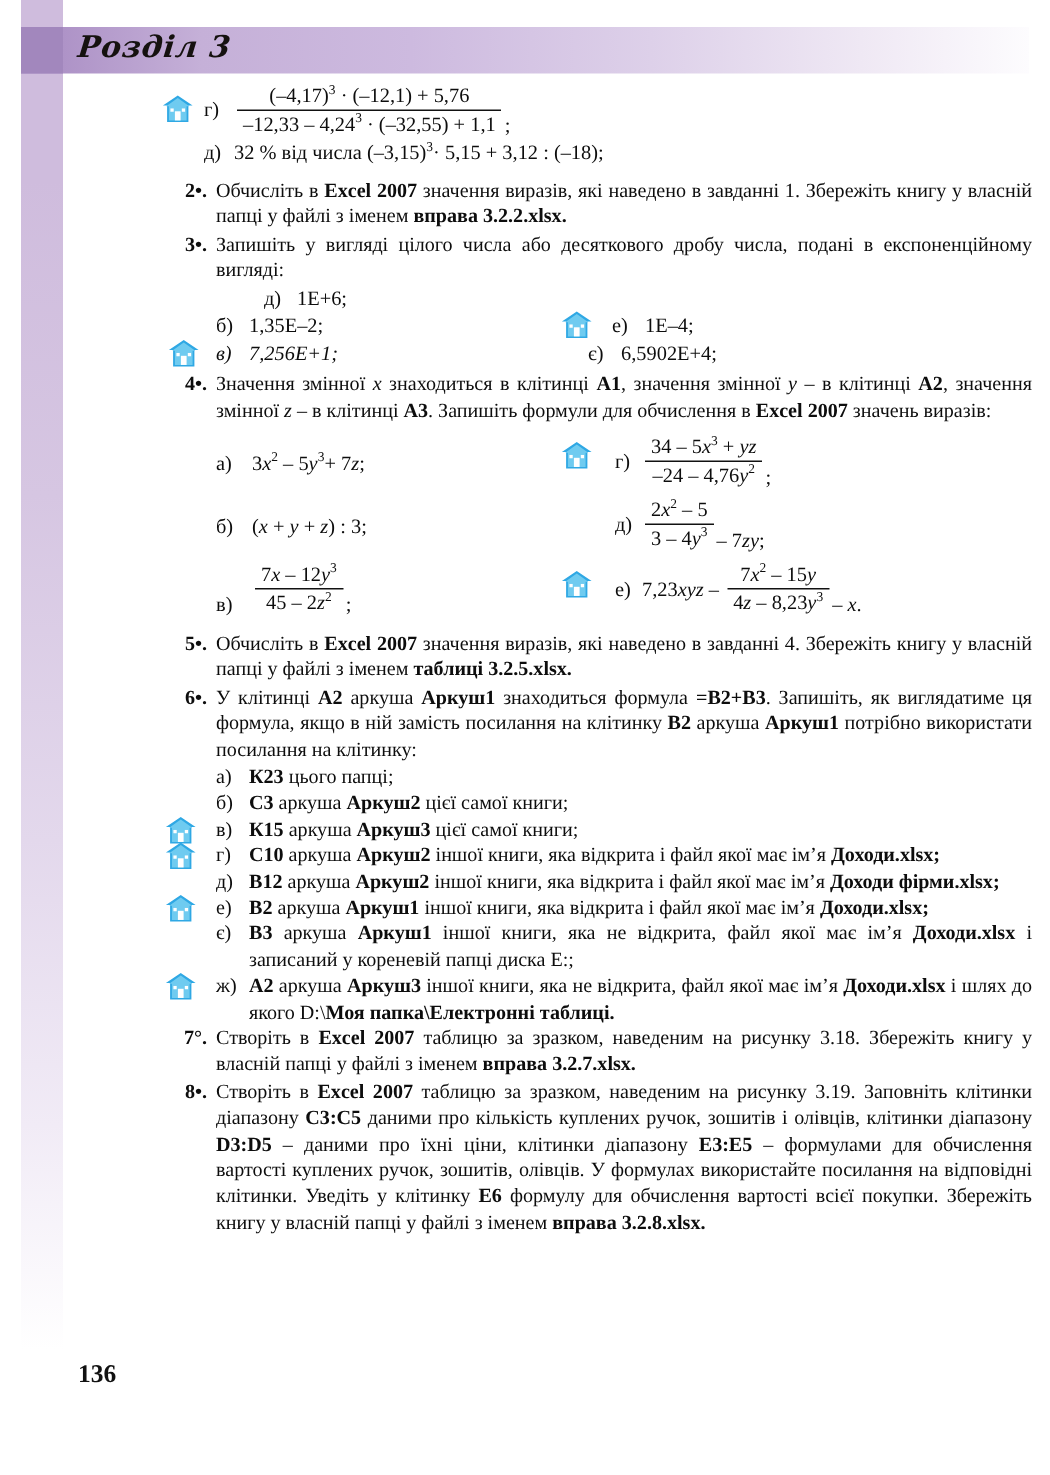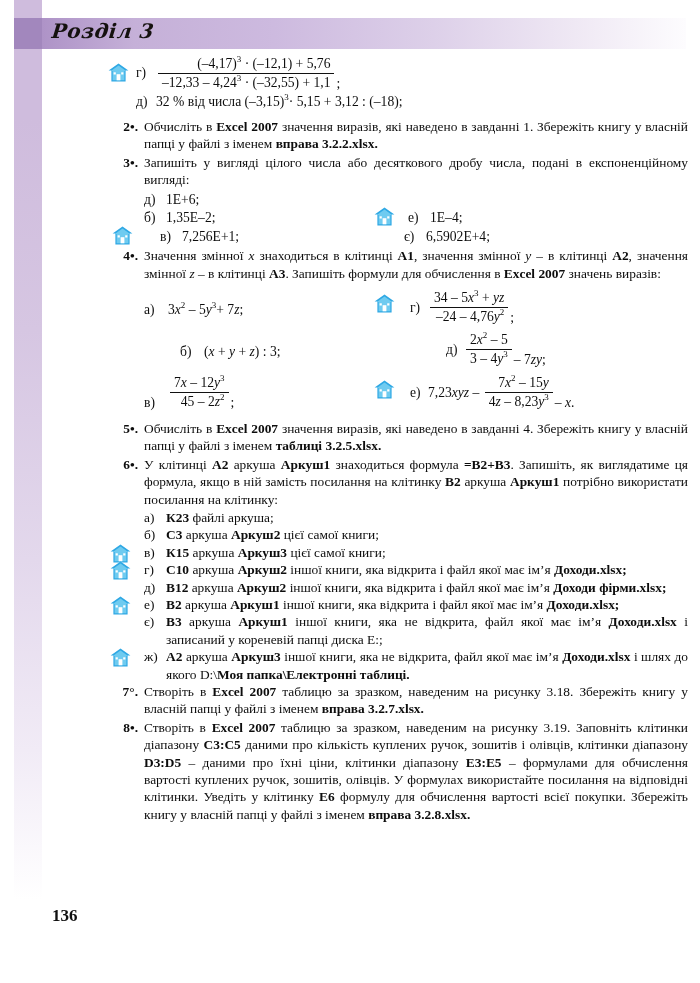--- a/index.html
+++ b/index.html
@@ -160,21 +160,21 @@
   }
   .math i, .it { font-style: italic; }
   sup {
     font-size: 0.66em;
     vertical-align: super;
     line-height: 0;
   }
   .frac {
     display: inline-block;
     vertical-align: middle;
-    text-align: right;
+    text-align: center;
     margin: 0 2px;
     position: relative;
     top: -1px;
   }
   .frac .num {
     display: block;
     padding: 0 4px 1px 4px;
     border-bottom: 1.2px solid #111;
     white-space: nowrap;
   }
@@ -237,21 +237,21 @@
       <div class="ex-num">2•.</div>
       <div class="ex-body" id="ex2"><span>Обчисліть в </span><span style="font-weight: bold;">Excel 2007</span><span> значення виразів, які наведено в завданні 1. Збережіть книгу у власній папці у файлі з іменем </span><span style="font-weight: bold;">вправа 3.2.2.xlsx.</span></div>
     </div>
 
     <div class="ex">
       <div class="ex-num">3•.</div>
       <div class="ex-body" id="ex3"><span>Запишіть у вигляді цілого числа або десяткового дробу числа, подані в експоненційному вигляді:</span></div>
     </div>
     <div class="cols" id="ex3list">
         <div class="col-row" style="height: 18.5px;">
-          <div class="col-b" style="position: relative;"><span class="math" style=""><span style="display:inline-block;width:22px;">д)</span>1Е+6;</span></div>
+          <div class="col-b" style="position: relative;"><span class="math" style="margin-left: 32px;"><span style="display:inline-block;width:22px;">д)</span>1Е+6;</span></div>
         </div>
         <div class="col-row" style="height: 18.5px;">
           <div class="col-a" style="position: relative;"><span class="math" style="margin-left: 0px;"><span style="display:inline-block;width:22px;">б)</span>1,35Е–2;</span></div>
           <div class="col-b" style="position: relative;"><span class="house" style="left: -2px; top: -1px;">
               <svg viewBox="0 0 21 19">
                 <path d="M10.5 0.6 L20.4 7.4 L17.6 7.4 L17.6 18.4 L3.4 18.4 L3.4 7.4 L0.6 7.4 Z" fill="#2fa8e4"></path>
                 <path d="M10.5 2.4 L18.2 7.9 L16.4 7.9 L16.4 17.3 L4.6 17.3 L4.6 7.9 L2.8 7.9 Z" fill="#6fcbf0"></path>
                 <rect x="8.6" y="11.2" width="3.8" height="6.1" fill="#ffffff"></rect>
                 <rect x="5.6" y="9.3" width="2.2" height="2.2" fill="#ffffff"></rect>
                 <rect x="13.2" y="9.3" width="2.2" height="2.2" fill="#ffffff"></rect>
@@ -260,22 +260,22 @@
         </div>
         <div class="col-row" style="height: 18.5px;">
           <div class="col-a" style="position: relative;"><span class="house" style="left: -32px; top: -1px;">
               <svg viewBox="0 0 21 19">
                 <path d="M10.5 0.6 L20.4 7.4 L17.6 7.4 L17.6 18.4 L3.4 18.4 L3.4 7.4 L0.6 7.4 Z" fill="#2fa8e4"></path>
                 <path d="M10.5 2.4 L18.2 7.9 L16.4 7.9 L16.4 17.3 L4.6 17.3 L4.6 7.9 L2.8 7.9 Z" fill="#6fcbf0"></path>
                 <rect x="8.6" y="11.2" width="3.8" height="6.1" fill="#ffffff"></rect>
                 <rect x="5.6" y="9.3" width="2.2" height="2.2" fill="#ffffff"></rect>
                 <rect x="13.2" y="9.3" width="2.2" height="2.2" fill="#ffffff"></rect>
               </svg>
-            </span><span class="math" style="margin-left: 16px;"><span style="display:inline-block;width:22px;">в)</span>7,256Е+1;</span></div>
-          <div class="col-b" style="position: relative;"><span class="math" style="margin-left: 28px;"><span style="display:inline-block;width:22px;">є)</span>6,5902Е+4;</span></div>
+            </span><span class="math" style="margin-left: 0px; font-style: italic;"><span style="display:inline-block;width:22px;">в)</span>7,256Е+1;</span></div>
+          <div class="col-b" style="position: relative;"><span class="math" style="margin-left: 16px;"><span style="display:inline-block;width:22px;">є)</span>6,5902Е+4;</span></div>
         </div>
       </div>
 
     <div class="ex" style="margin-top:2px;">
       <div class="ex-num">4•.</div>
       <div class="ex-body" id="ex4"><span>Значення  змінної </span><span style="font-style: italic;">x</span><span> знаходиться в клітинці </span><span style="font-weight: bold;">А1</span><span>, значення змінної </span><span style="font-style: italic;">y</span><span> – в клітинці </span><span style="font-weight: bold;">А2</span><span>, значення змінної </span><span style="font-style: italic;">z</span><span> – в клітинці </span><span style="font-weight: bold;">А3</span><span>. Запишіть формули для обчислення в </span><span style="font-weight: bold;">Excel 2007</span><span> значень виразів:</span></div>
     </div>
 
     <div class="cols" style="margin-top:6px;">
 
@@ -294,21 +294,21 @@
                 <rect x="5.6" y="9.3" width="2.2" height="2.2" fill="#ffffff"></rect>
                 <rect x="13.2" y="9.3" width="2.2" height="2.2" fill="#ffffff"></rect>
               </svg>
           </span>
           <span class="math" style="margin-left:34px;">
             <span style="display:inline-block;width:18px;">г)</span><span class="frac"><span class="num">34&nbsp;–&nbsp;5<i>x</i><sup>3</sup>&nbsp;+&nbsp;<i>yz</i></span><span class="den">–24&nbsp;–&nbsp;4,76<i>y</i><sup>2</sup></span></span><span style="vertical-align:bottom;">;</span>
           </span>
         </div>
       </div>
 
-      <div class="col-row" style="height:42px;align-items:center;margin-left:36px;">
+      <div class="col-row" style="height:42px;align-items:center;">
         <div class="col-a">
           <span class="math">
             <span class="sub-let" style="display:inline-block;width:24px;">б)</span>(<i>x</i> + <i>y</i> + <i>z</i>) : 3;
           </span>
         </div>
         <div class="col-b">
           <span class="math" style="margin-left:34px;">
             <span style="display:inline-block;width:18px;">д)</span><span class="frac"><span class="num">2<i>x</i><sup>2</sup>&nbsp;–&nbsp;5</span><span class="den">3&nbsp;–&nbsp;4<i>y</i><sup>3</sup></span></span><span style="vertical-align:bottom;">– 7<i>zy</i>;</span>
           </span>
         </div>
@@ -342,21 +342,21 @@
       <div class="ex-body" id="ex5"><span>Обчисліть в </span><span style="font-weight: bold;">Excel 2007</span><span> значення виразів, які наведено в завданні 4. Збережіть книгу у власній папці у файлі з іменем </span><span style="font-weight: bold;">таблиці 3.2.5.xlsx.</span></div>
     </div>
 
     <div class="ex">
       <div class="ex-num">6•.</div>
       <div class="ex-body" id="ex6"><span>У клітинці </span><span style="font-weight: bold;">А2</span><span> аркуша </span><span style="font-weight: bold;">Аркуш1</span><span> знаходиться формула </span><span style="font-weight: bold;">=В2+В3</span><span>. Запишіть, як виглядатиме ця формула, якщо в ній замість посилання на клітинку </span><span style="font-weight: bold;">В2</span><span> аркуша </span><span style="font-weight: bold;">Аркуш1</span><span> потрібно використати посилання на клітинку:</span></div>
     </div>
     <div id="ex6list" style="margin-left:36px;">
         <div class="sub" style="position: relative;">
           <span class="sub-let">а)</span>
-          <span class="sub-txt"><span style="font-weight: bold;">К23</span><span> файлі аркуша;</span></span>
+          <span class="sub-txt"><span style="font-weight: bold;">К23</span><span> цього папці;</span></span>
         </div>
         <div class="sub" style="position: relative;">
           <span class="sub-let">б)</span>
           <span class="sub-txt"><span style="font-weight: bold;">С3</span><span> аркуша </span><span style="font-weight: bold;">Аркуш2</span><span> цієї самої книги;</span></span>
         </div>
         <div class="sub" style="position: relative;">
           <span class="house" style="left: -34px; top: 0px;">
             <svg viewBox="0 0 21 19">
               <path d="M10.5 0.6 L20.4 7.4 L17.6 7.4 L17.6 18.4 L3.4 18.4 L3.4 7.4 L0.6 7.4 Z" fill="#2fa8e4"></path>
               <path d="M10.5 2.4 L18.2 7.9 L16.4 7.9 L16.4 17.3 L4.6 17.3 L4.6 7.9 L2.8 7.9 Z" fill="#6fcbf0"></path>

